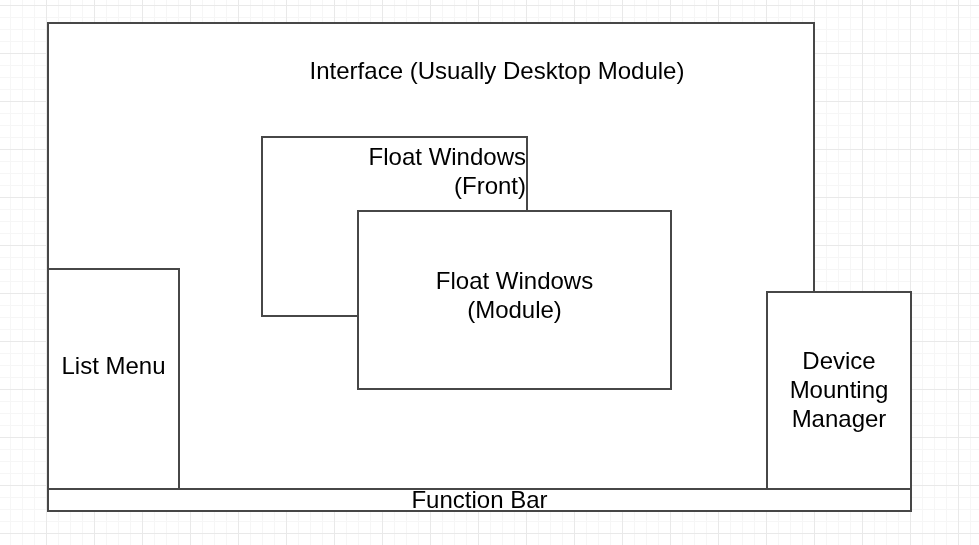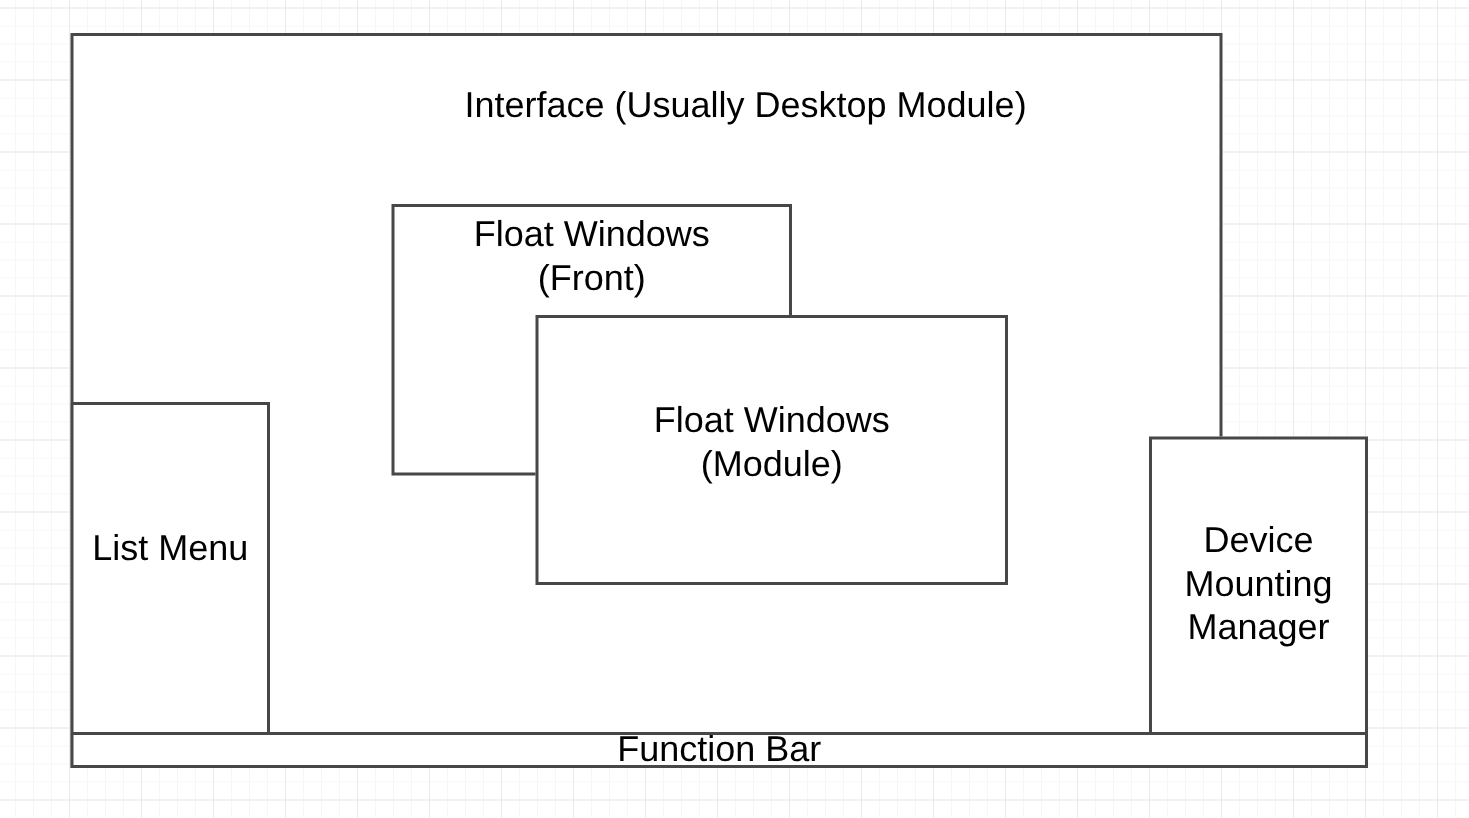--- a/index.html
+++ b/index.html
@@ -32,21 +32,21 @@
     line-height: 1.2;
     color: #000000;
     text-align: center;
   }
   .flex-center {
     display: flex;
     flex-direction: column;
     align-items: center;
     justify-content: center;
   }
-  .line { display: block; white-space: nowrap; }
+  .line { display: block; white-space: nowrap; text-align: right; }
 
   
   .box-interface {
     left: 47px; top: 22px;
     width: 768px; height: 490px;
   }
   .interface-title {
     position: absolute;
     top: 33px; left: 448px;
     transform: translateX(-50%);

